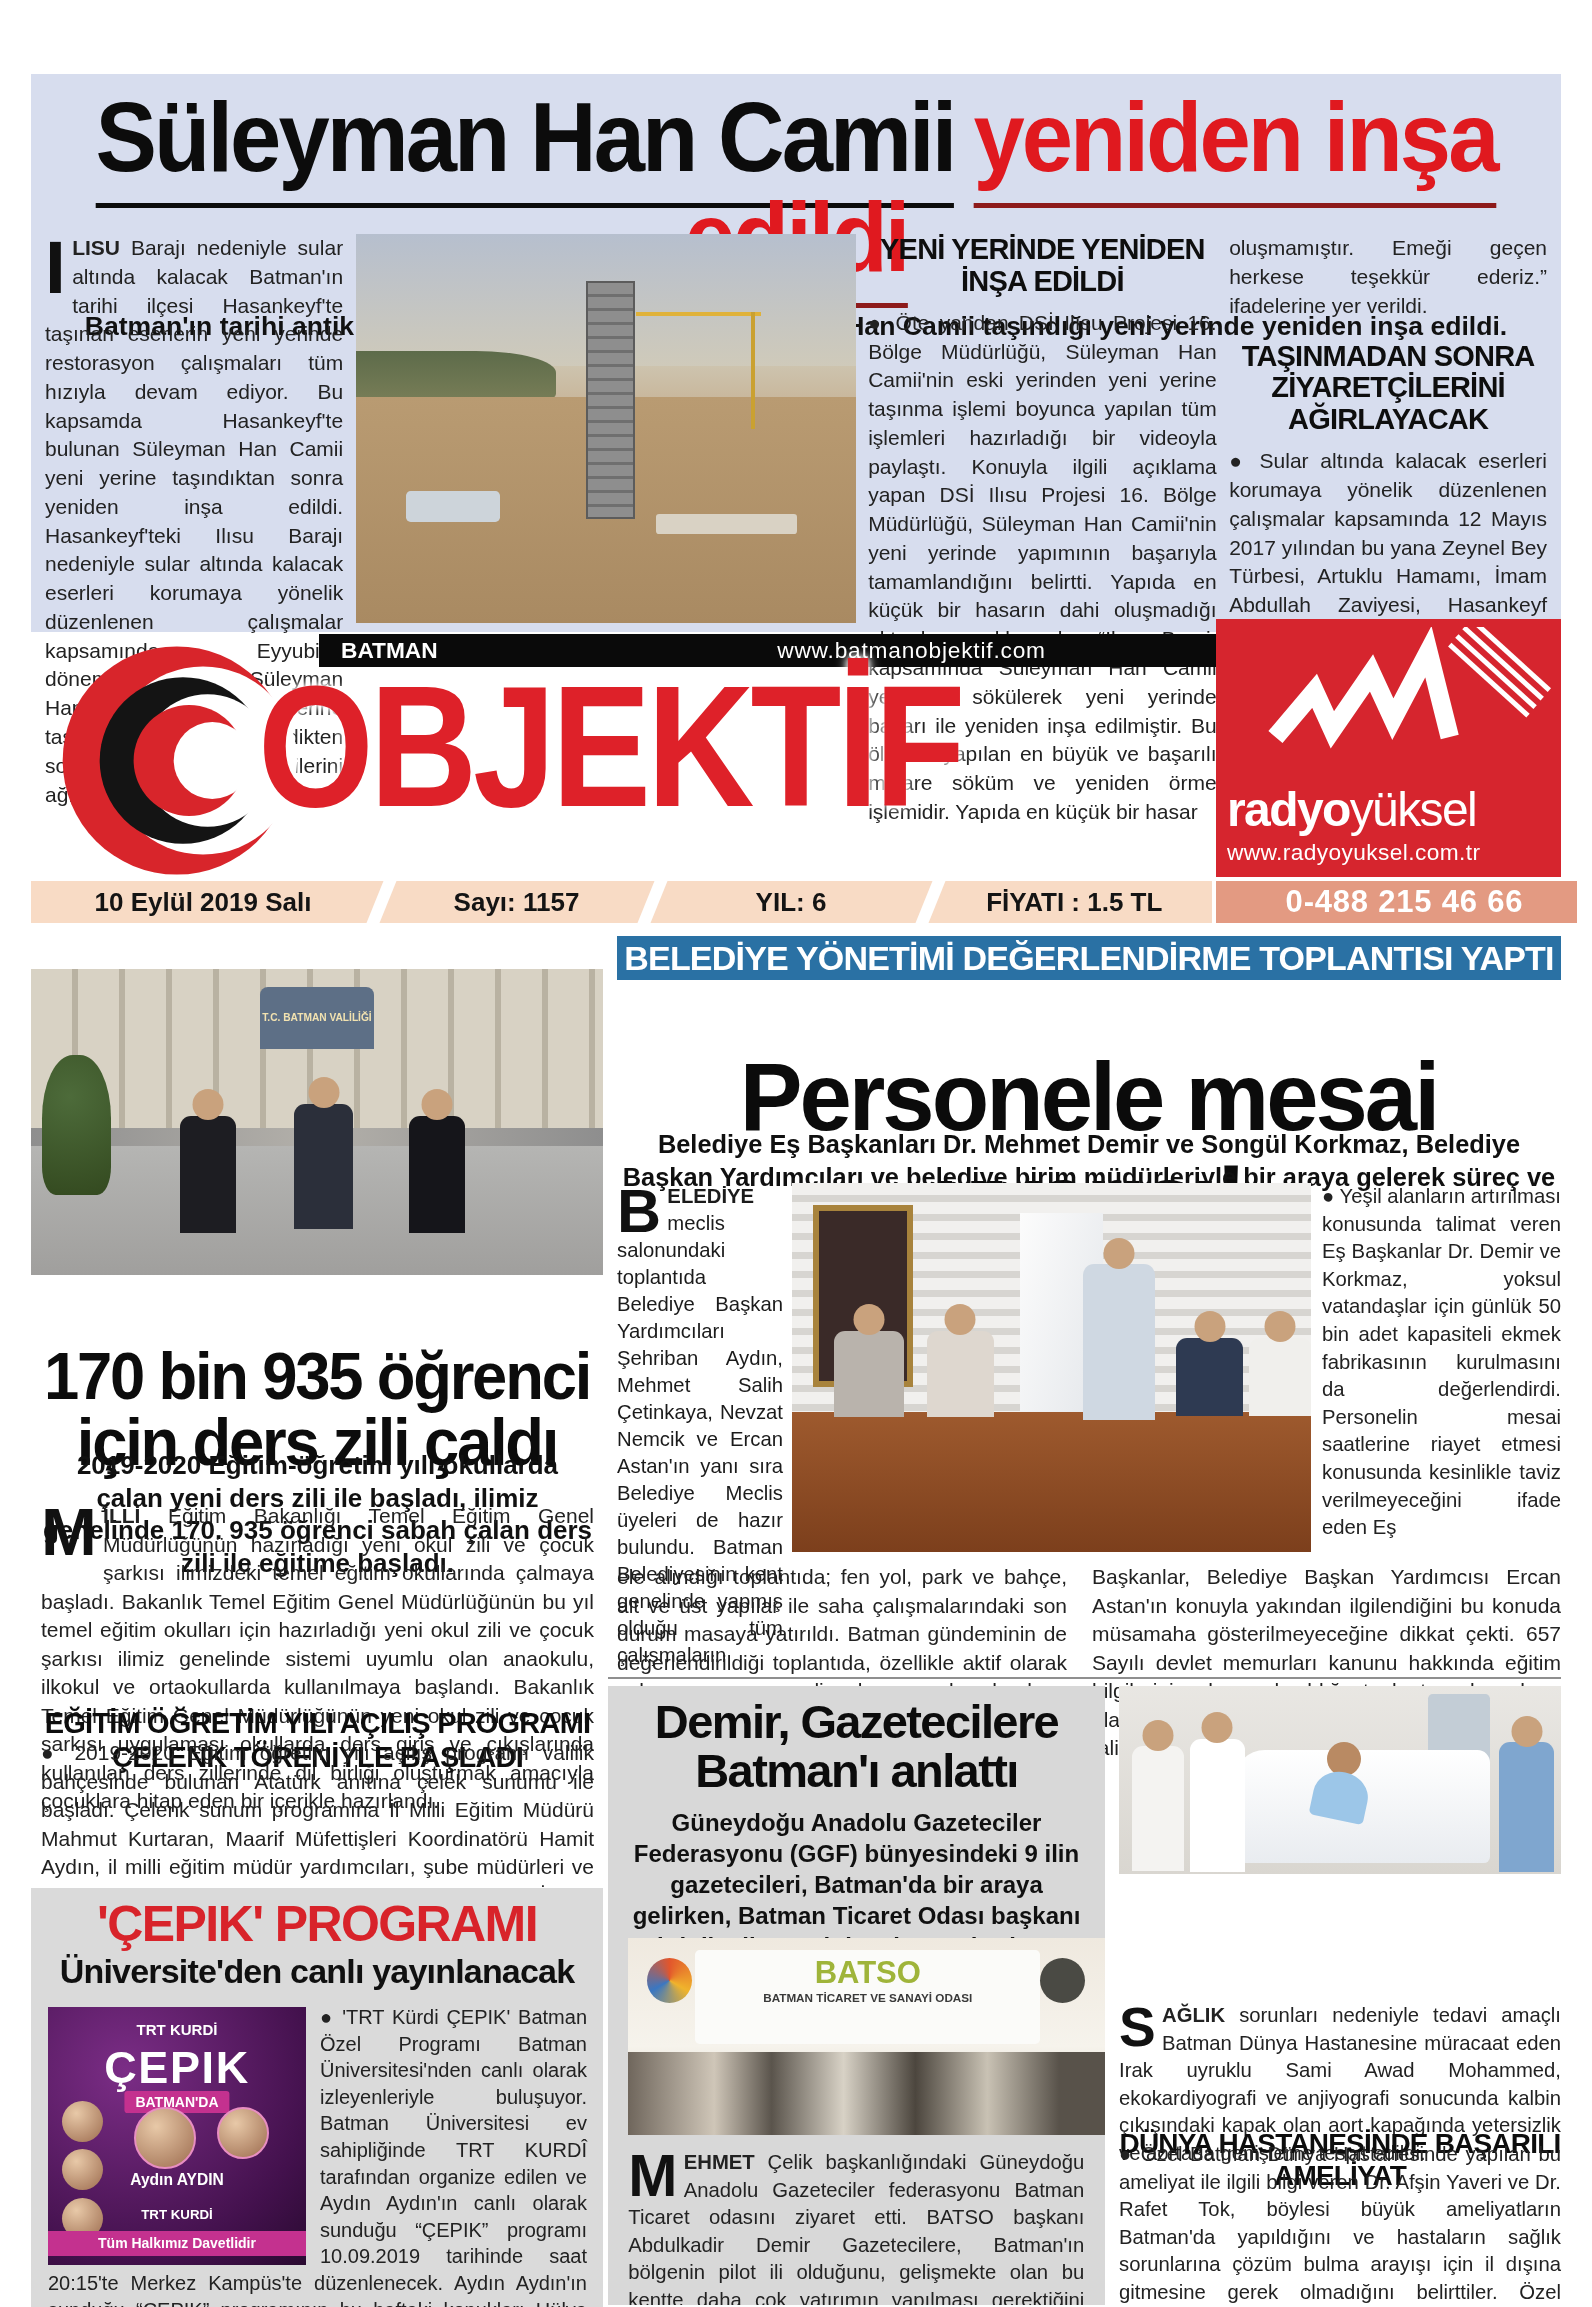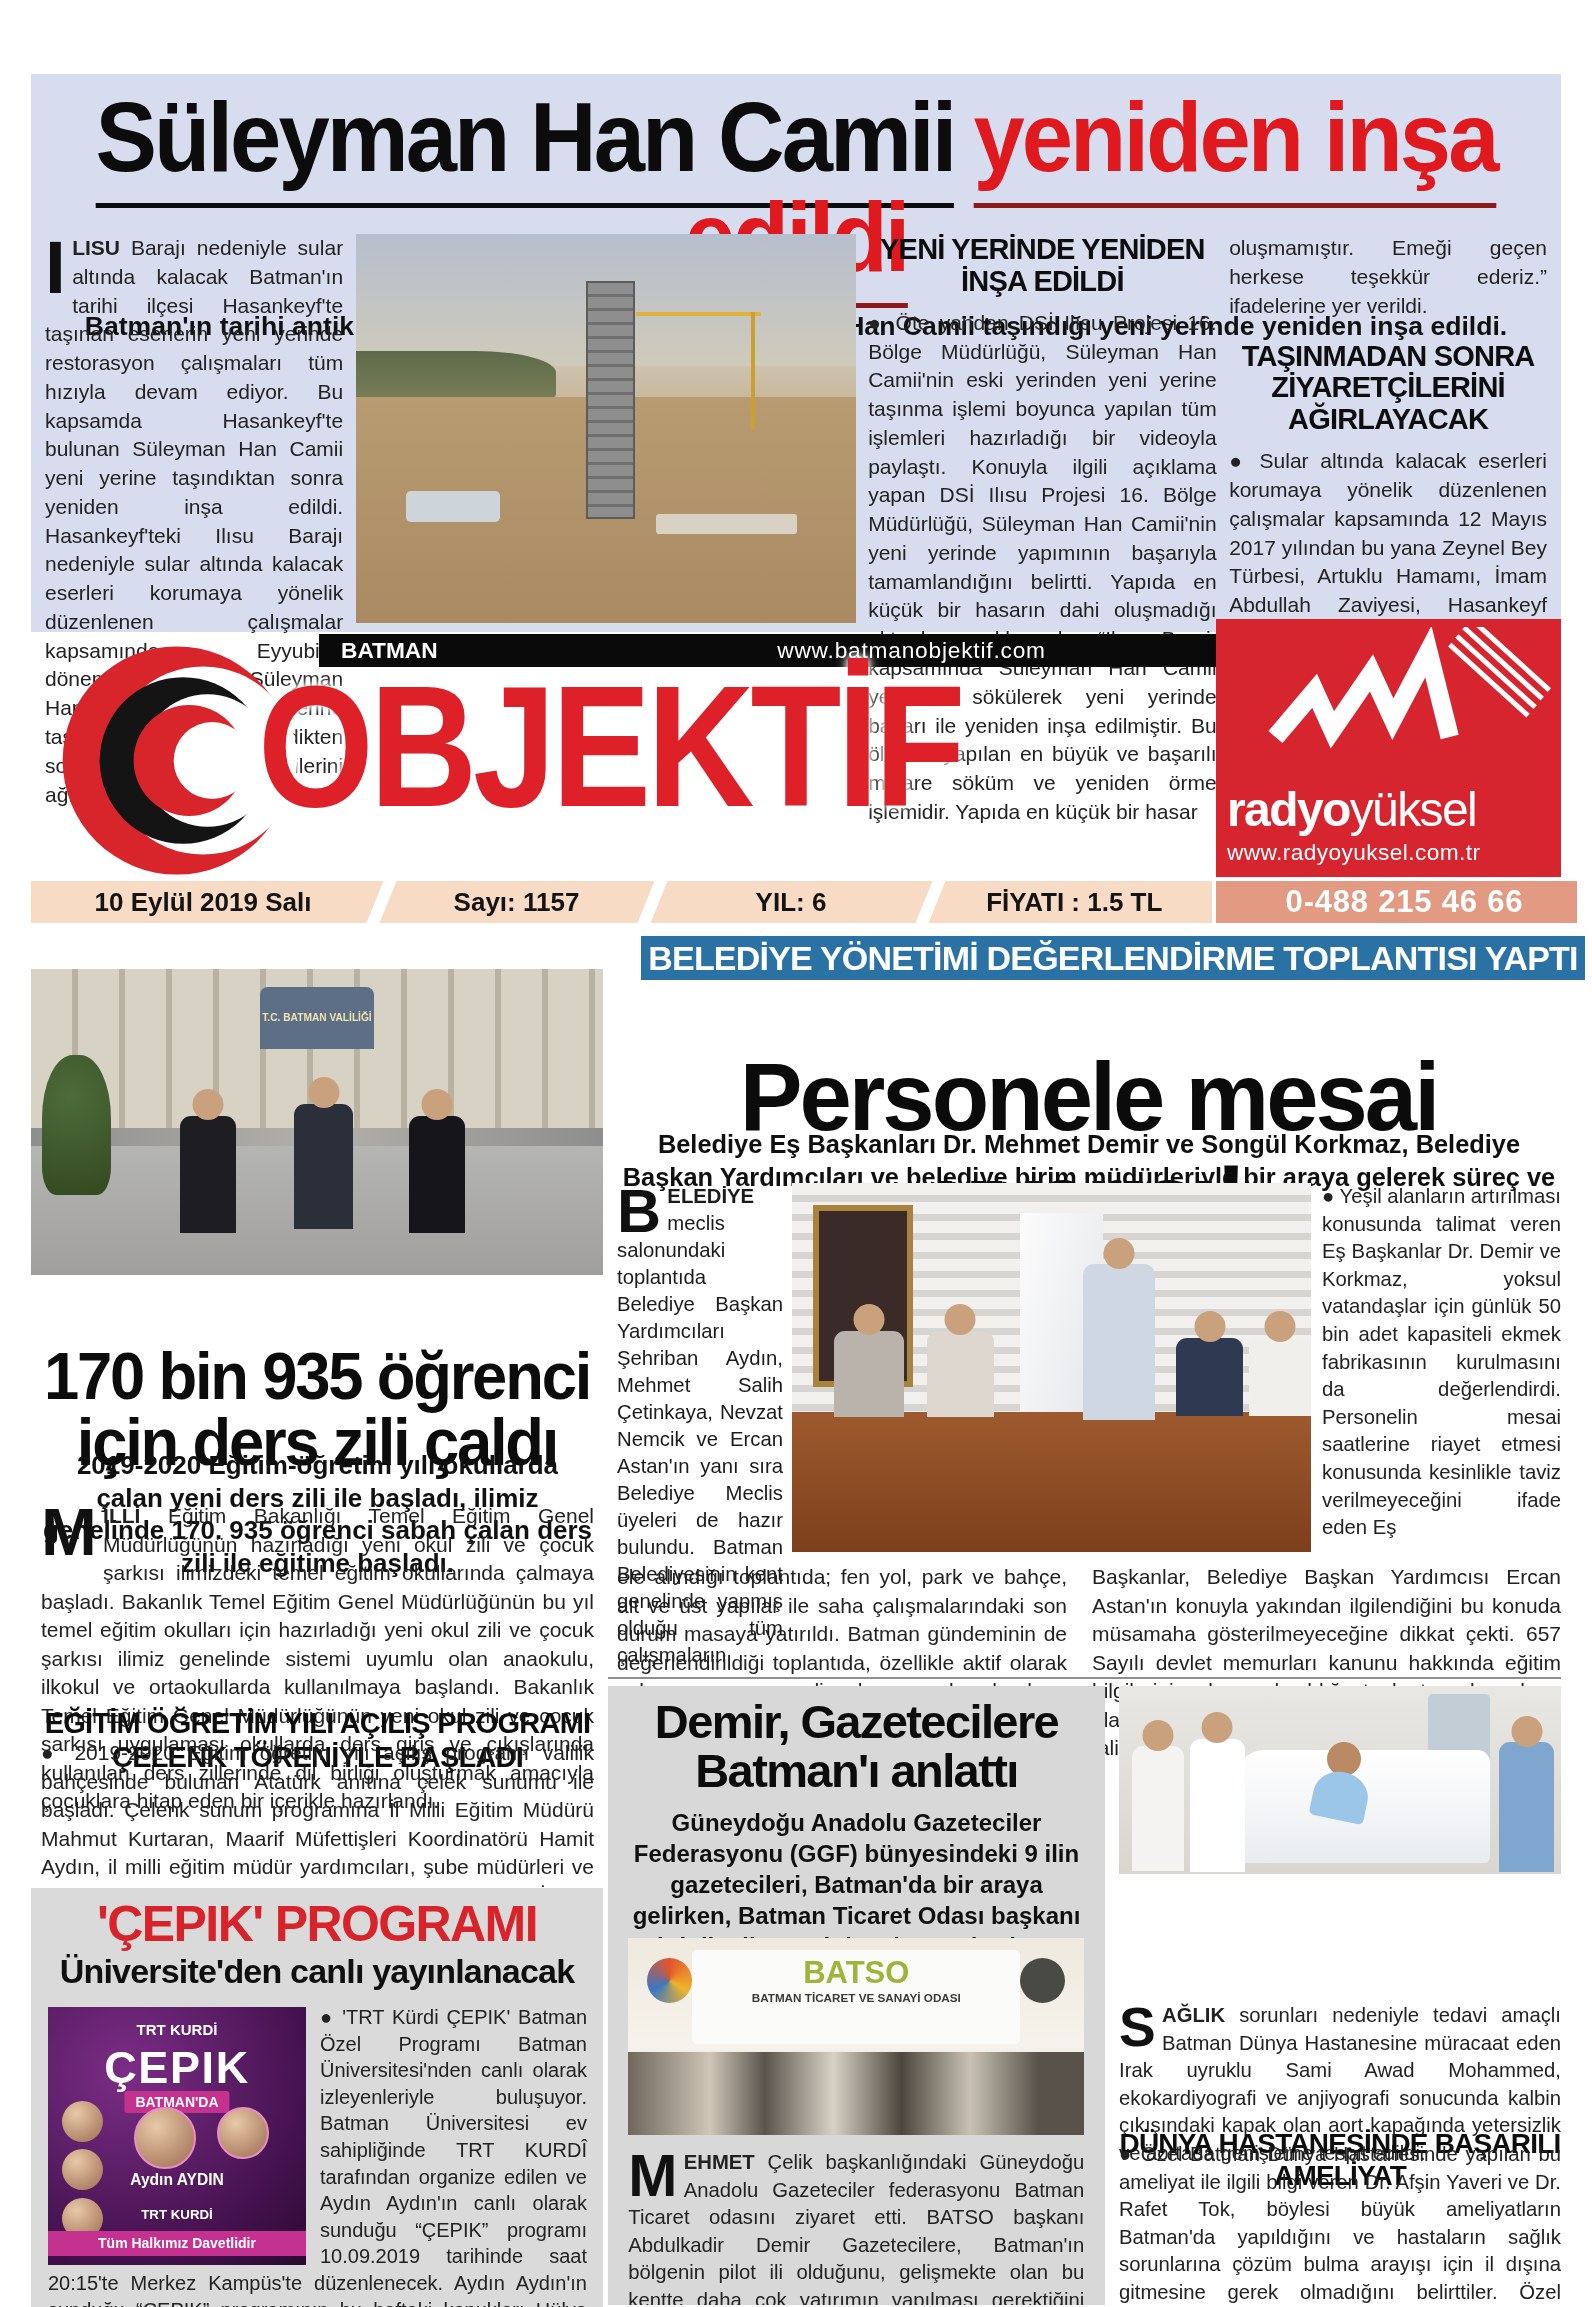--- a/index.html
+++ b/index.html
@@ -81,40 +81,40 @@
   .po-sub{position:absolute;left:50%;top:84px;transform:translateX(-50%);background:#c4318f;
           padding:1.6px 11px;font-size:14px;font-weight:bold;border-radius:3.1px;}
   .po-host{position:absolute;left:0;top:163px;width:100%;text-align:center;font-size:15.6px;font-weight:bold;}
   .po-foot{position:absolute;left:0;bottom:9.4px;width:100%;text-align:center;background:#c4318f;
            font-size:14px;font-weight:bold;padding:3.1px 0;}
   .po-brand{position:absolute;left:0;bottom:41px;width:100%;text-align:center;font-size:13.3px;font-weight:bold;}
   .po-circle{position:absolute;border-radius:50%;background:radial-gradient(circle at 35% 30%,#e8c9a8,#9c6b4e);}
 
   
   .kicker{left:617px;top:936px;width:944px;height:44px;background:#2a71a4;color:#fff;display:flex;
-          align-items:center;justify-content:center;font-size:34px;font-weight:bold;letter-spacing:-0.8px;margin-left:24px;}
+          align-items:center;justify-content:center;font-size:34px;font-weight:bold;letter-spacing:-0.8px;}
   .ms-head{left:608px;top:981px;width:961px;text-align:center;font-size:97px;font-weight:bold;
            letter-spacing:-3.1px;color:#0b0b0b;line-height:1.05;transform:scaleX(.97);}
   .ms-sub{left:617px;top:1103px;width:944px;text-align:center;font-size:25.4px;font-weight:bold;color:#101010;line-height:1.3;}
   .ms-c1{left:617px;top:1183px;width:166px;font-size:20.3px;line-height:1.33;text-align:justify;}
   .ms-photo{left:792px;top:1183px;width:519px;height:369px;position:absolute;overflow:hidden;
             background:repeating-linear-gradient(#f1f0ee 0 12.5px,#d7d5d1 12.5px 19px);}
   .ms-c3{left:1322px;top:1183px;width:239px;}
   .ms-c3 h3{margin:0 0 12.5px;text-align:center;font-size:31px;line-height:1.2;color:#0d0d0d;letter-spacing:-0.8px;}
   .ms-below-l{left:617px;top:1563px;width:450px;}
   .ms-below-r{left:1092px;top:1563px;width:469px;}
   .rule{left:608px;top:1677px;width:953px;height:2.3px;background:#8f8f8f;}
 
   
   .demir{left:608px;top:1686px;width:497px;height:619px;background:#d8d8d8;overflow:hidden;}
   .dm-head{margin:11px 6.3px 0;text-align:center;font-size:47px;font-weight:bold;letter-spacing:-1.6px;
            line-height:1.05;color:#0c0c0c;}
   .dm-sub{margin:11px 15.6px 0;text-align:center;font-size:24px;font-weight:bold;color:#101010;line-height:1.3;}
   .dm-photo{position:absolute;left:20.3px;top:252px;width:456px;height:197px;overflow:hidden;
-            background:linear-gradient(#efe9df 0%,#f6f3ec 55%,#cfc9bd 100%);}
+            background:linear-gradient(#efe9df 0%,#f6f3ec 55%,#cfc9bd 100%);padding-left:23px;}
   .dm-body{position:absolute;left:20.3px;top:463px;width:456px;font-size:20.3px;}
 
   
   .ir-photo{left:1119px;top:1686px;width:442px;height:188px;position:absolute;overflow:hidden;
             background:linear-gradient(#e9e7e3,#d9d6d0);}
   .ir-head{left:1119px;top:1881px;width:442px;text-align:center;font-size:52px;font-weight:bold;
            letter-spacing:-1.6px;line-height:1.08;color:#0b0b0b;}
   .ir-body1{left:1119px;top:2002px;width:442px;}
   .ir-h2{left:1119px;top:2100px;width:442px;text-align:center;font-size:28px;font-weight:bold;
          color:#0d0d0d;letter-spacing:-0.8px;}

